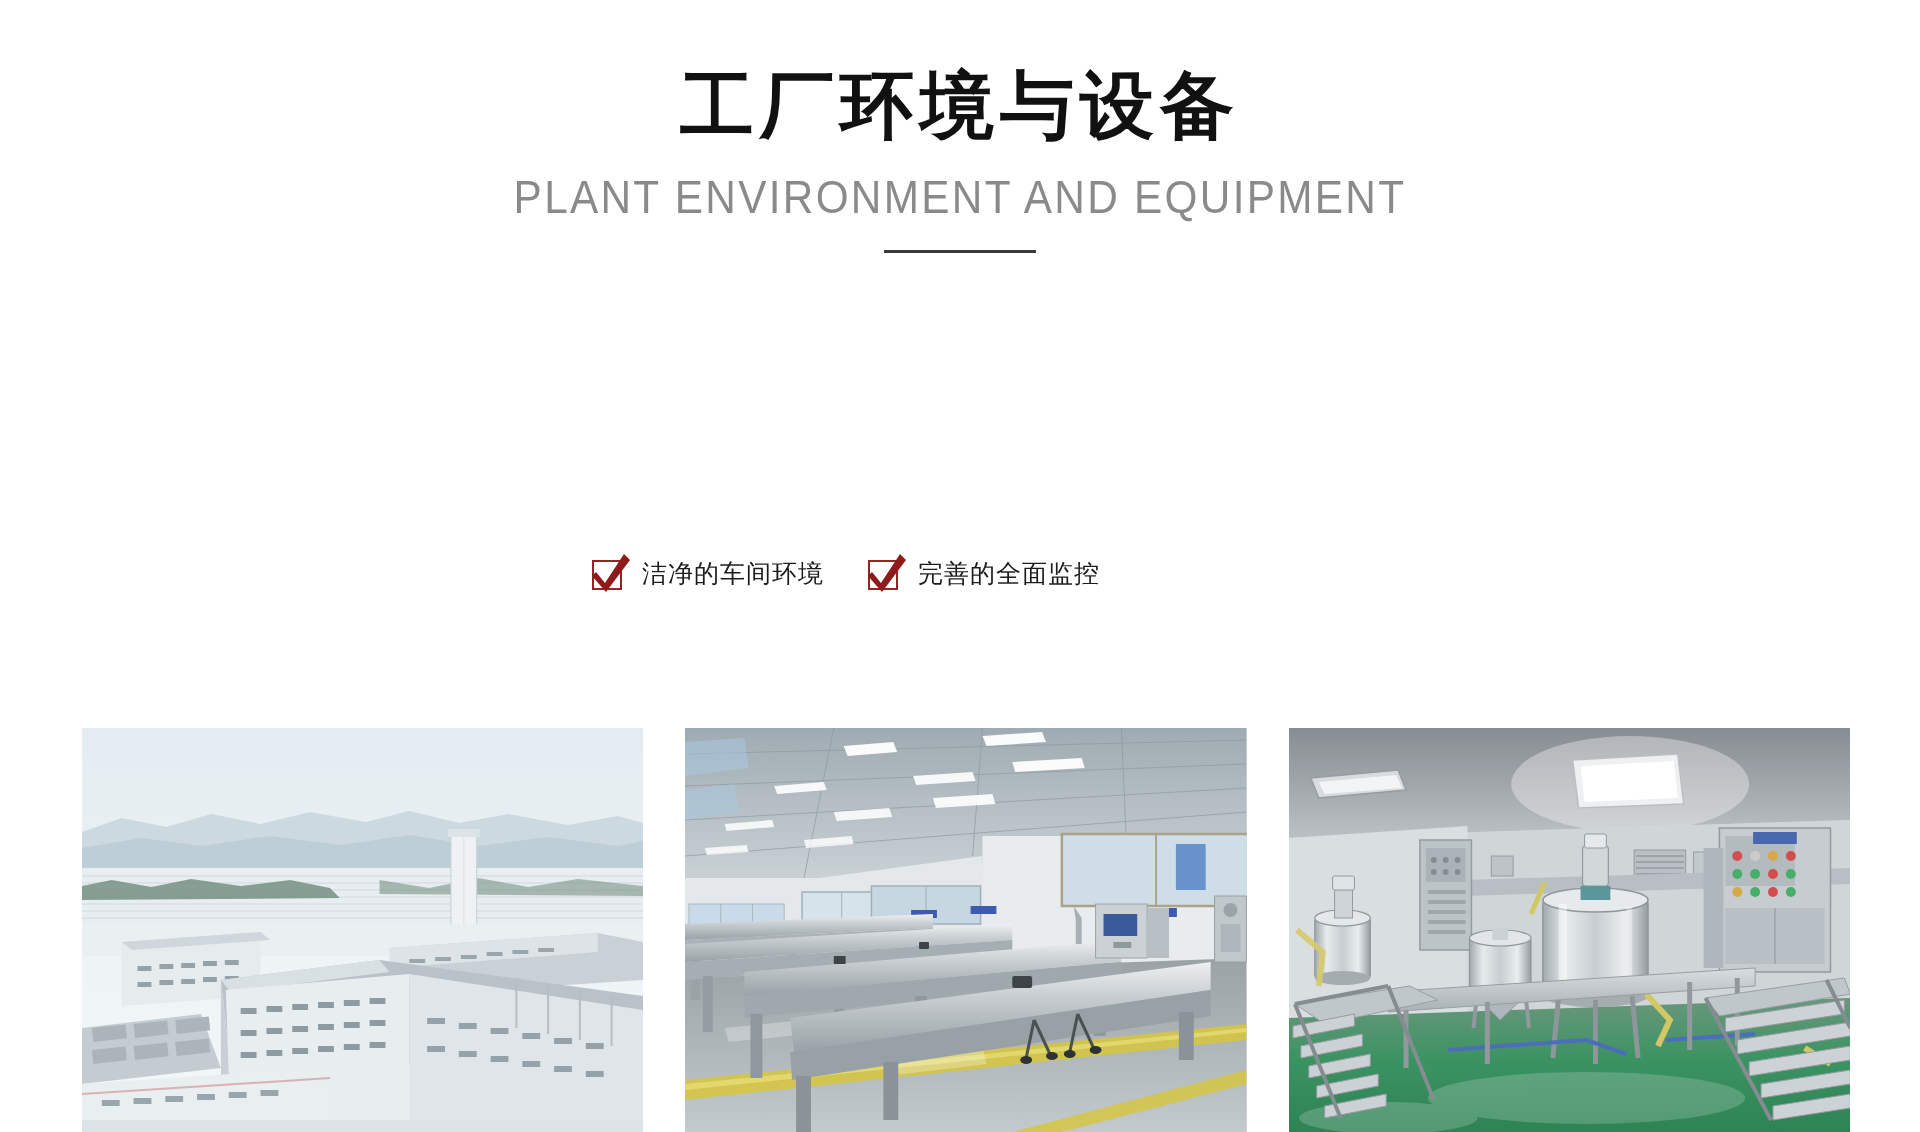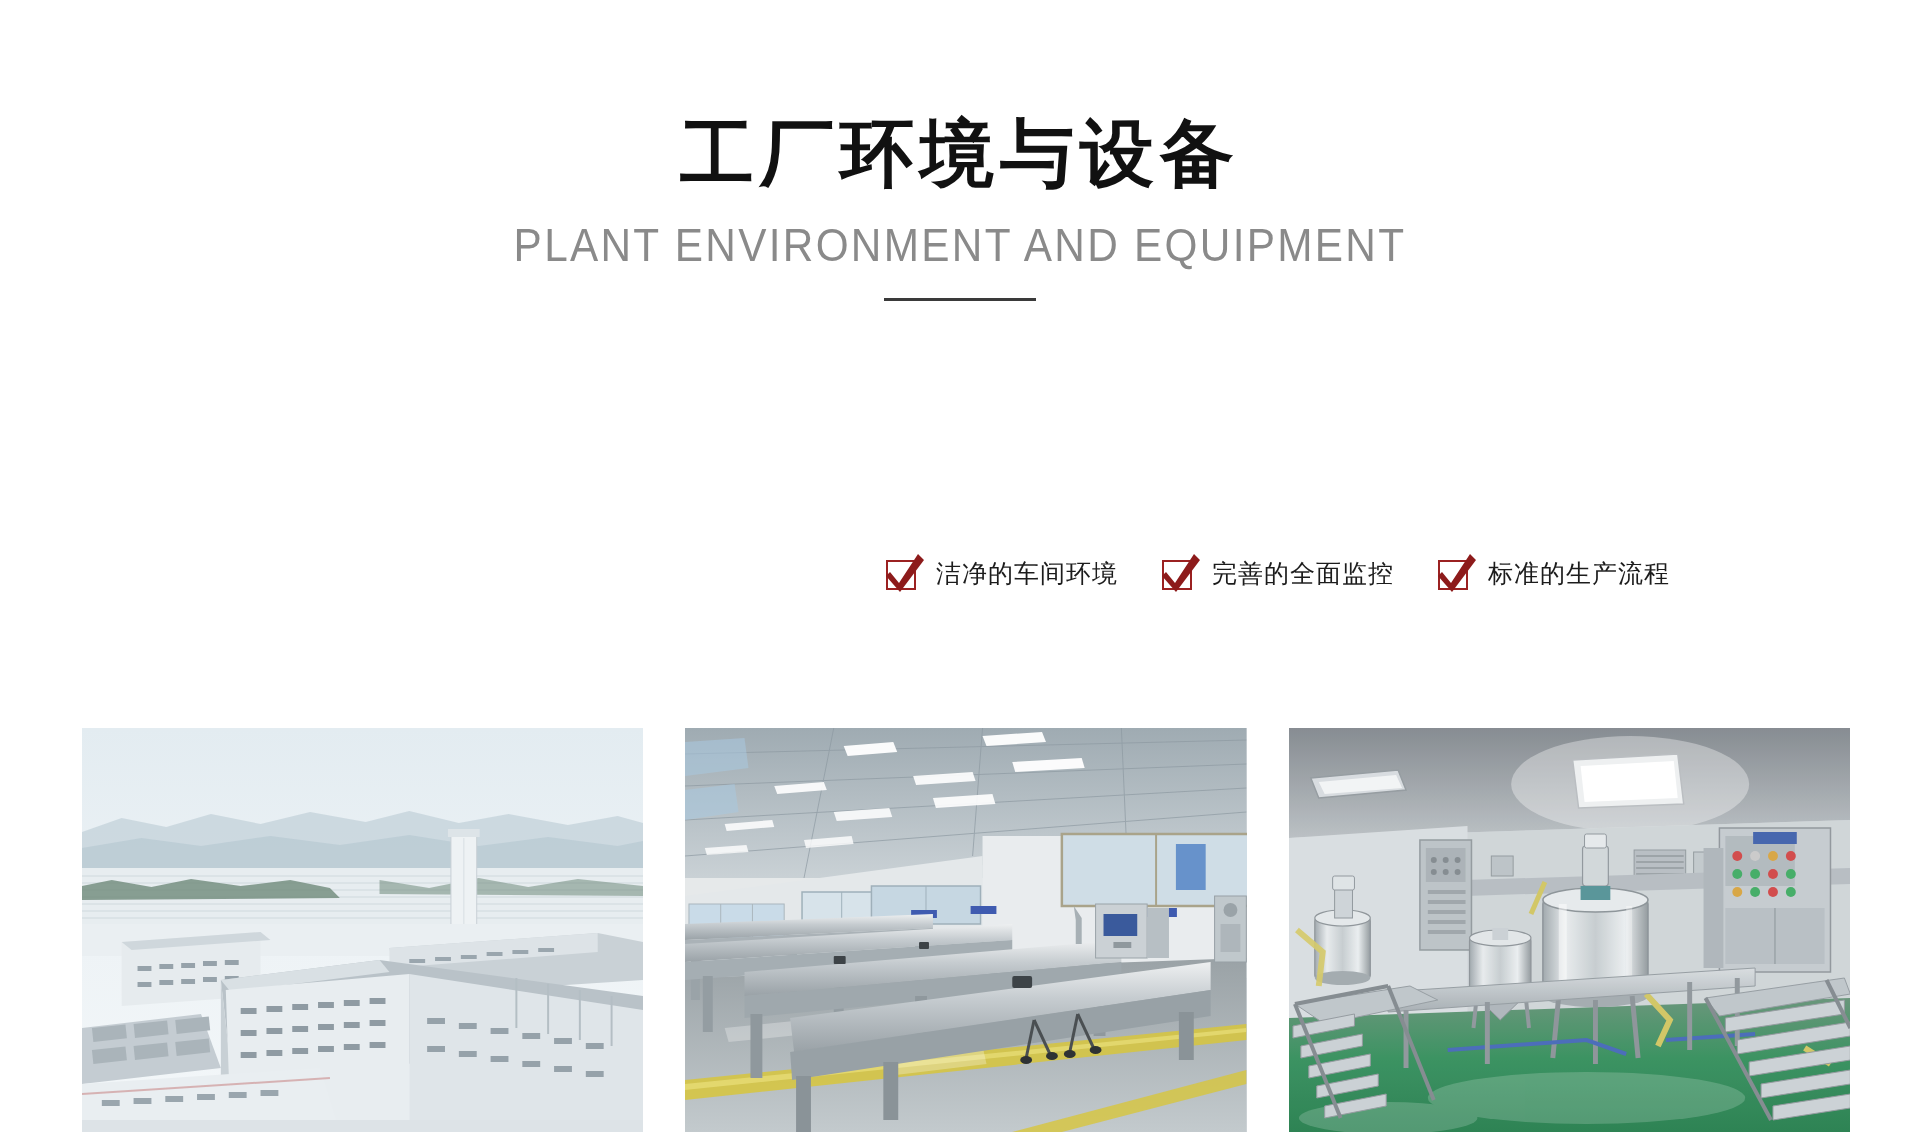--- a/index.html
+++ b/index.html
@@ -5,21 +5,21 @@
   * { margin:0; padding:0; box-sizing:border-box; }
   html, body { width:1920px; height:1132px; }
   body {
     background:#ffffff;
     font-family:"Liberation Sans","DejaVu Sans",sans-serif;
     overflow:hidden;
     position:relative;
   }
 
   
-  .header { width:100%; text-align:center; padding-top:116px; }
+  .header { width:100%; text-align:center; padding-top:68px; }
 
   .main-title {
     font-size:74px;
     font-weight:bold;
     color:#111111;
     letter-spacing:6px;
     line-height:1.0;
     font-family:"DejaVu Sans","Liberation Sans",sans-serif;
   }
 
@@ -37,21 +37,21 @@
   .divider-wrap { margin-top:30px; display:flex; justify-content:center; }
   .divider { width:152px; height:3px; background:#3a3a3a; }
 
   
   .features {
     position:absolute;
     top:556px;
     left:0;
     width:1692px;
     display:flex;
-    justify-content:flex-end;
+    justify-content:center;
     align-items:center;
   }
   .feature-item {
     display:flex;
     align-items:center;
     padding:0 22px;
   }
   .check-icon {
     position:relative;
     width:34px;
@@ -125,29 +125,20 @@
     <span class="check-icon">
       <span class="box"></span>
       <svg width="40" height="42" viewBox="0 0 40 42">
         <path d="M6 20 L15 31 L34 2 L40 8 L16 40 L2 24 Z" fill="#8d1b1b"></path>
       </svg>
     </span>
     <span class="feature-label">完善的全面监控</span>
   </div>
 
 
-  <div class="feature-item">
-    <span class="check-icon">
-      <span class="box"></span>
-      <svg width="40" height="42" viewBox="0 0 40 42">
-        <path d="M6 20 L15 31 L34 2 L40 8 L16 40 L2 24 Z" fill="#8d1b1b"></path>
-      </svg>
-    </span>
-    <span class="feature-label">标准的生产流程</span>
-  </div>
 
 
 </div>
 
 <div class="photos">
 
   <div class="photo">
     <svg viewBox="0 0 566 404" preserveAspectRatio="none">
       <defs>
         <linearGradient id="sky1" x1="0" y1="0" x2="0" y2="1">

